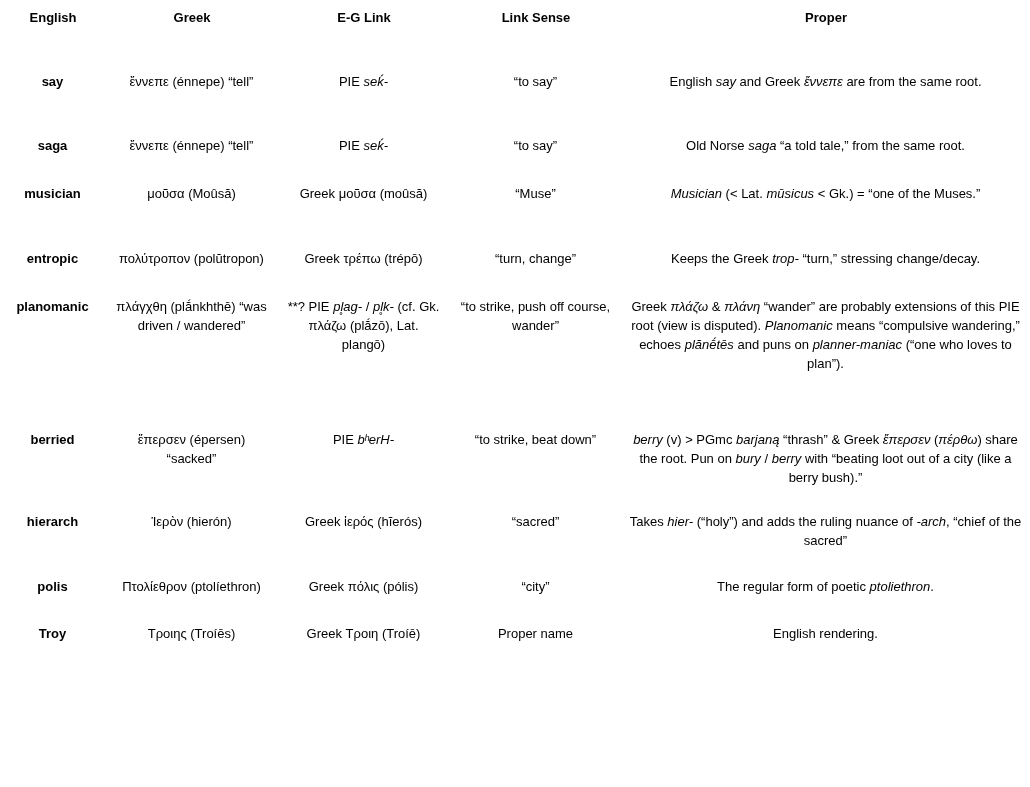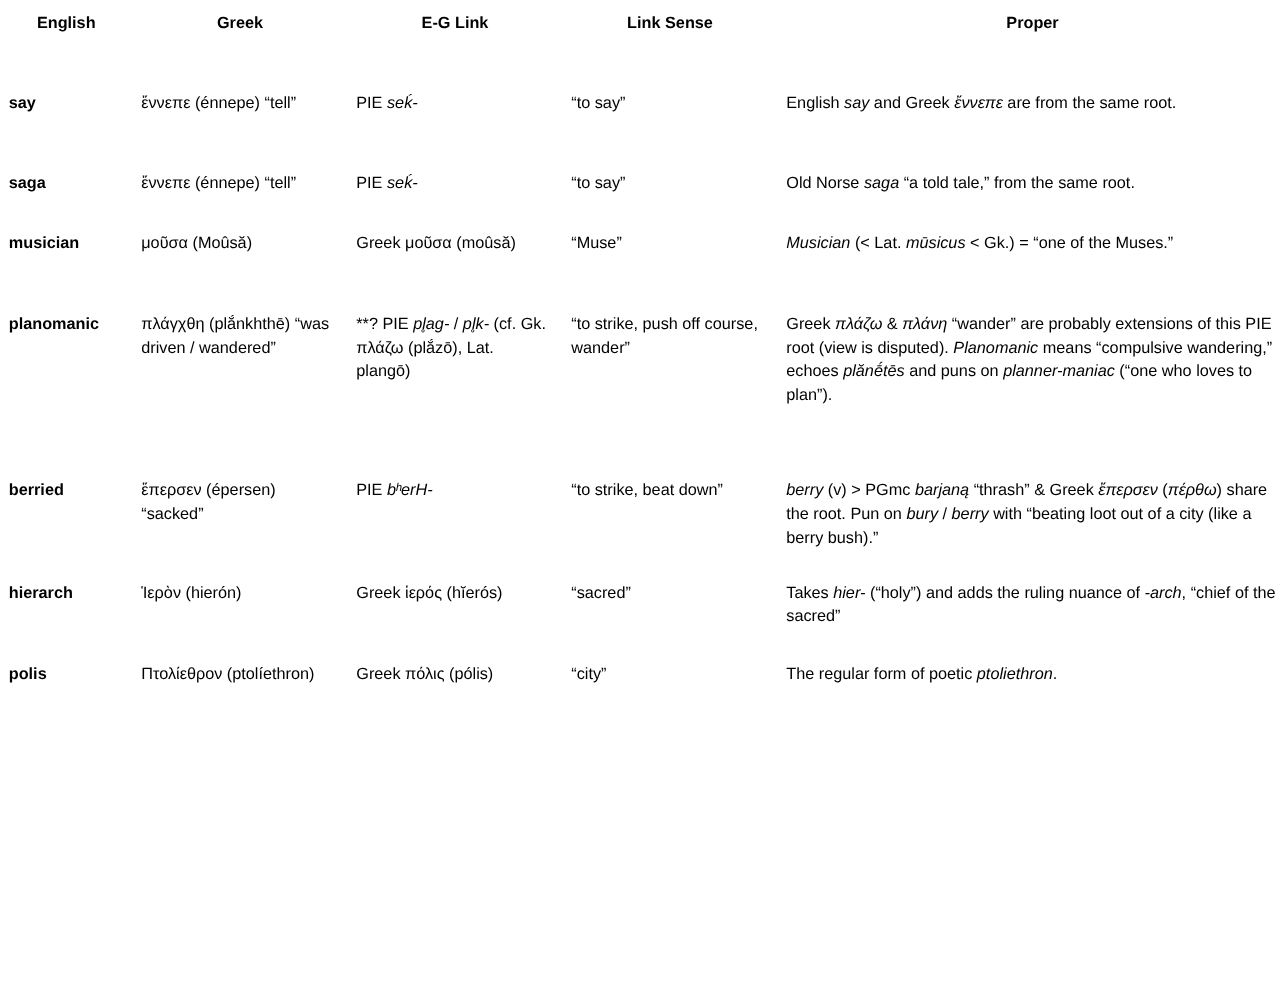--- a/index.html
+++ b/index.html
@@ -24,20 +24,21 @@
   table.ety th {
     font-weight: bold;
     text-align: center;
     vertical-align: top;
     padding: 8px 4px 0 4px;
     font-size: 13px;
   }
   table.ety td {
     vertical-align: top;
     padding: 15px 8px 0 7px;
+    text-align: center;
   }
   td.c-english {
     padding-left: 22px;
     font-weight: bold;
   }
   td.c-notes {
     padding-left: 6px;
     padding-right: 12px;
   }
   td.c-sense {
@@ -80,20 +81,27 @@
         <td class="c-sense">“to say”</td>
         <td class="c-notes">Old Norse <i>saga</i> “a told tale,” from the same root.</td>
       </tr>
       <tr style="height: 65px;">
         <td class="c-english">musician</td>
         <td class="c-greek">μοῦσα (Moûsă)</td>
         <td class="c-link">Greek μοῦσα (moûsă)</td>
         <td class="c-sense">“Muse”</td>
         <td class="c-notes"><i>Musician</i> (&lt; Lat. <i>mūsicus</i> &lt; Gk.) = “one of the Muses.”</td>
       </tr>
+      <tr style="height: 48px;">
+        <td class="c-english">entropic</td>
+        <td class="c-greek">πολύτροπον (polŭtropon)</td>
+        <td class="c-link">Greek τρέπω (trépō)</td>
+        <td class="c-sense">“turn, change”</td>
+        <td class="c-notes">Keeps the Greek <i>trop-</i> “turn,” stressing change/decay.</td>
+      </tr>
       <tr style="height: 133px;">
         <td class="c-english">planomanic</td>
         <td class="c-greek">πλάγχθη (plắnkhthē) “was driven / wandered”</td>
         <td class="c-link">**? PIE <i>pl̥ag-</i> / <i>pl̥k-</i> (cf. Gk. πλάζω (plắzō), Lat. plangō)</td>
         <td class="c-sense">“to strike, push off course, wander”</td>
         <td class="c-notes">Greek <i>πλάζω</i> &amp; <i>πλάνη</i> “wander” are probably extensions of this PIE root (view is disputed). <i>Planomanic</i> means “compulsive wandering,” echoes <i>plănḗtēs</i> and puns on <i>planner-maniac</i> (“one who loves to plan”).</td>
       </tr>
       <tr style="height: 82px;">
         <td class="c-english">berried</td>
         <td class="c-greek">ἔπερσεν (épersen) “sacked”</td>
@@ -108,14 +116,21 @@
         <td class="c-sense">“sacred”</td>
         <td class="c-notes">Takes <i>hier-</i> (“holy”) and adds the ruling nuance of <i>-arch</i>, “chief of the sacred”</td>
       </tr>
       <tr style="height: 47px;">
         <td class="c-english">polis</td>
         <td class="c-greek">Πτολίεθρον (ptolíethron)</td>
         <td class="c-link">Greek πόλις (pólis)</td>
         <td class="c-sense">“city”</td>
         <td class="c-notes">The regular form of poetic <i>ptoliethron</i>.</td>
       </tr>
+      <tr style="height: 50px;">
+        <td class="c-english">Troy</td>
+        <td class="c-greek">Τροιης (Troíēs)</td>
+        <td class="c-link">Greek Τροιη (Troíē)</td>
+        <td class="c-sense">Proper name</td>
+        <td class="c-notes">English rendering.</td>
+      </tr>
     </tbody>
 </table>
 
 </body></html>

